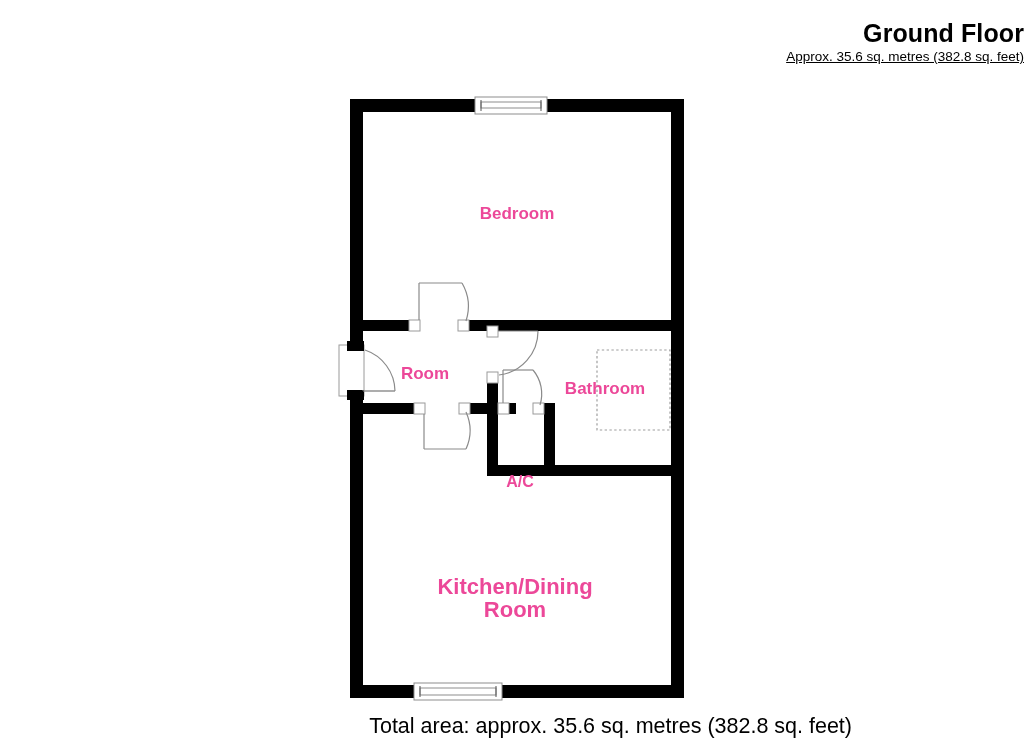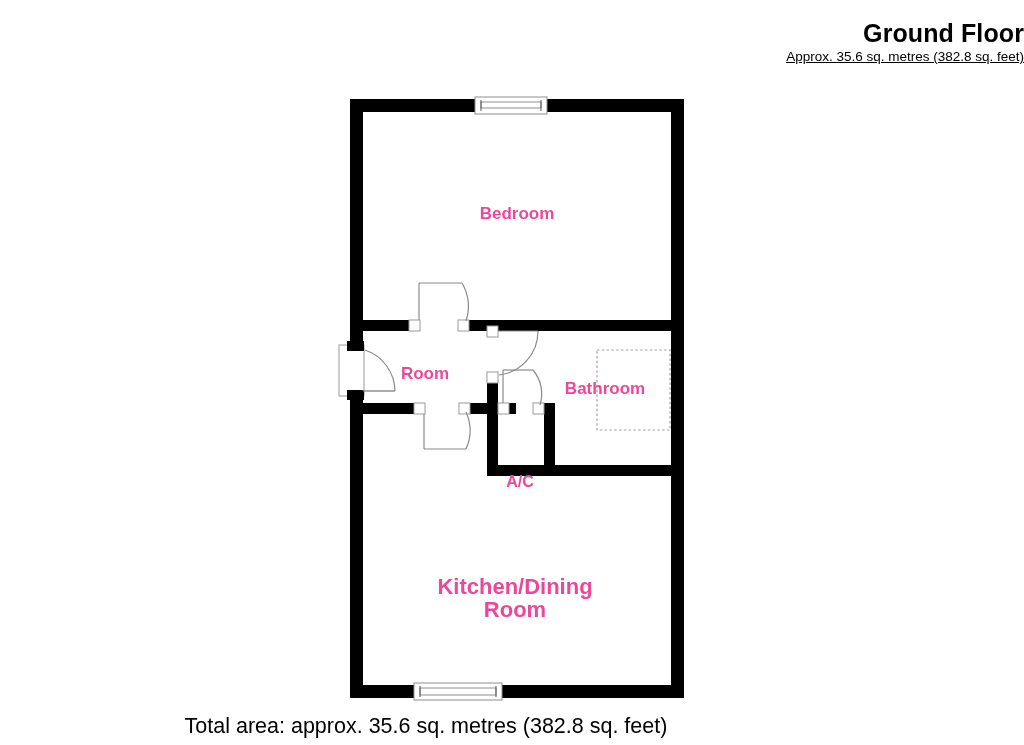--- a/index.html
+++ b/index.html
@@ -44,21 +44,21 @@
     margin-top: 0;
     text-decoration: underline;
   }
 
   
   .footer {
     position: absolute;
     top: 713px;
     left: 0;
     width: 852px;
-    text-align: center;
+    text-align: right;
   }
   .total-area {
     font-size: 21.5px;
     line-height: 26px;
   }
 
   
   #plan-svg-wrap {
     position: absolute;
     left: 0;

